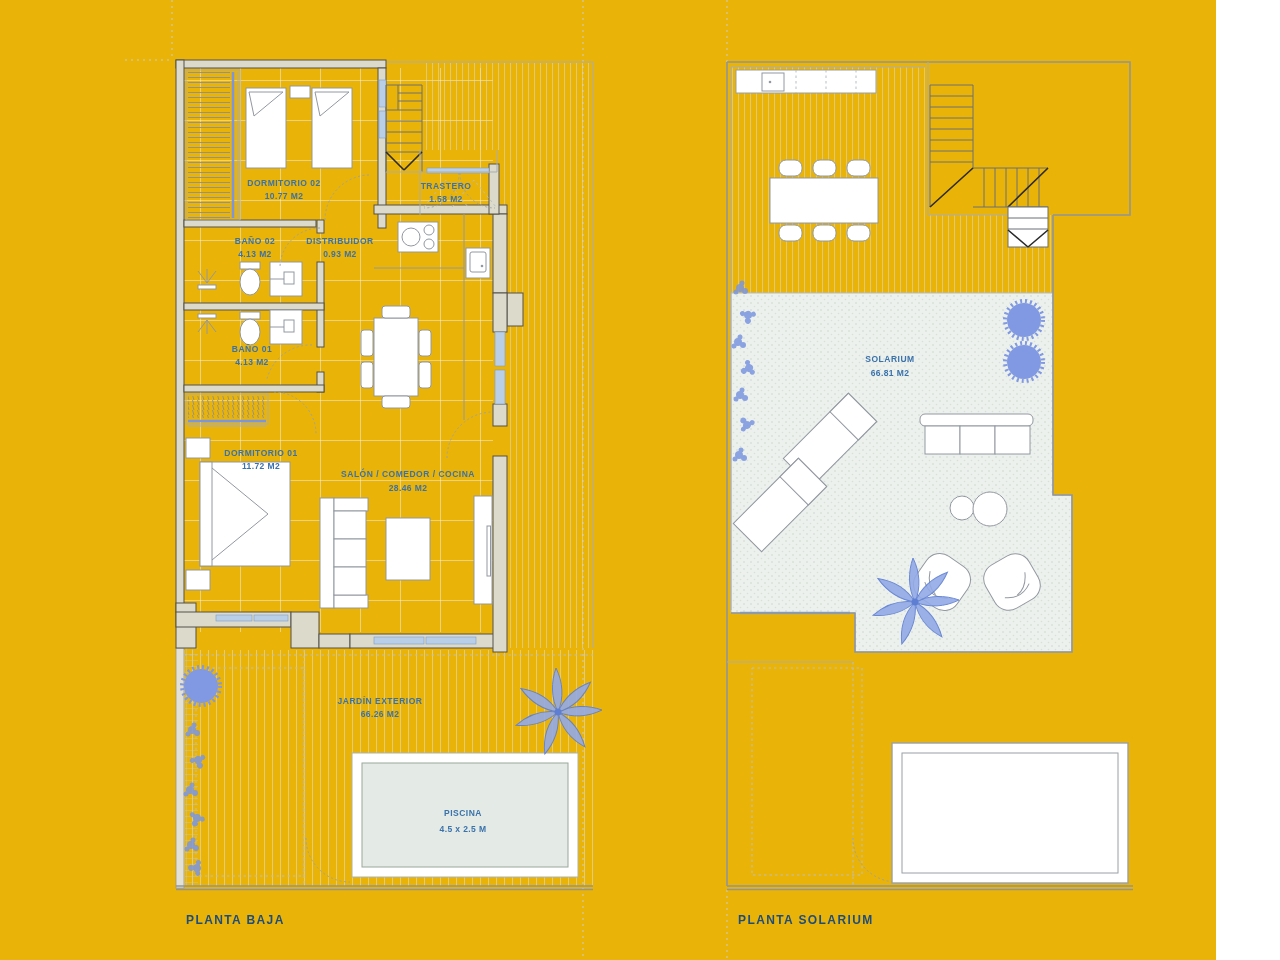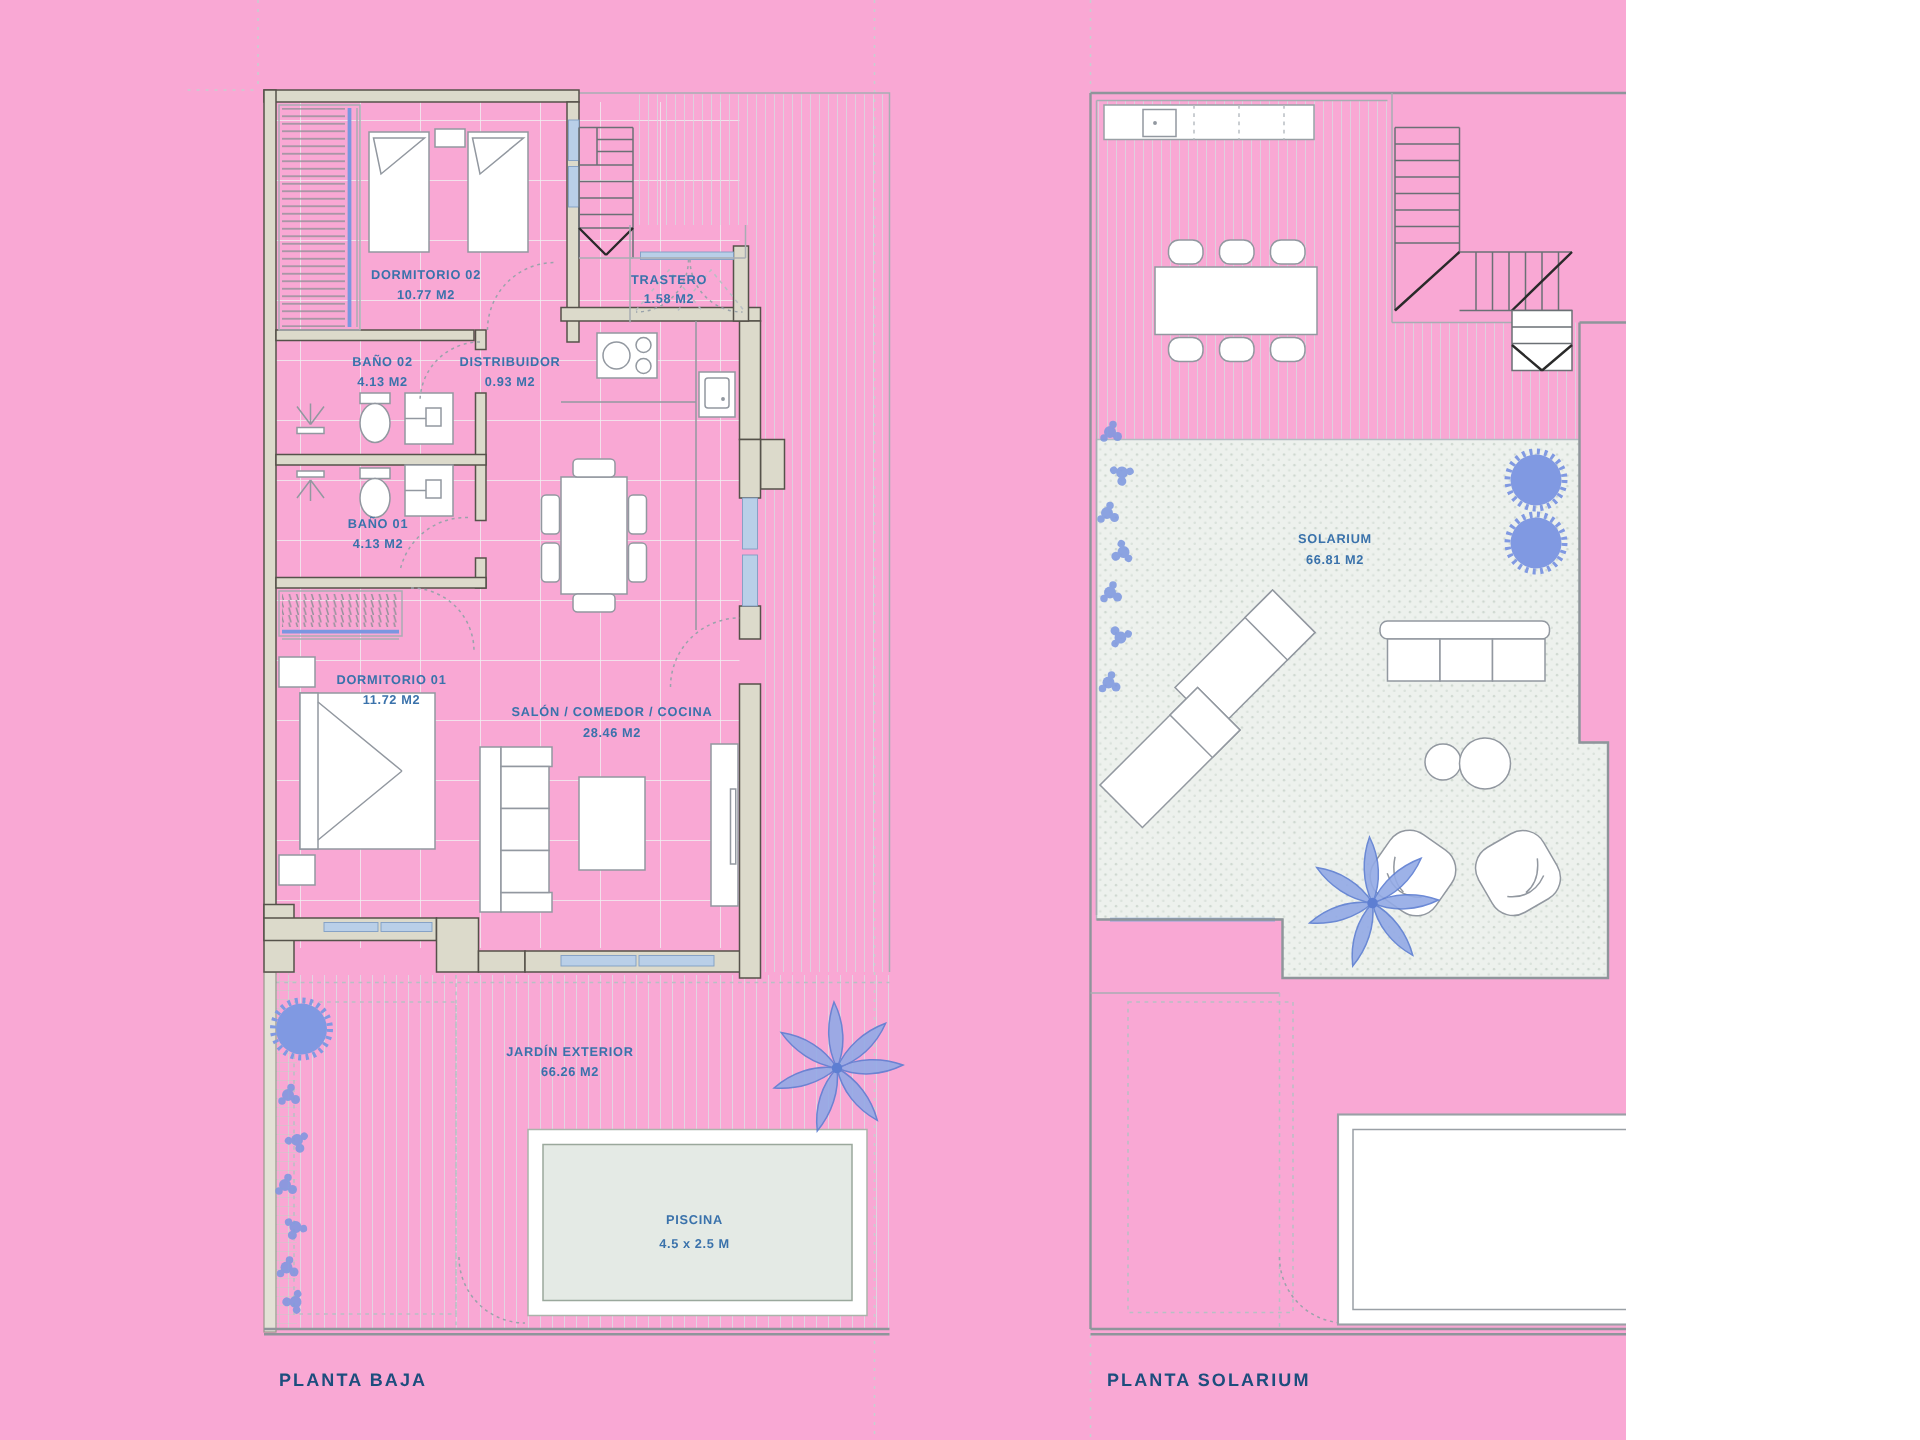--- a/index.html
+++ b/index.html
@@ -1,16 +1,16 @@
 <!DOCTYPE html>
 <html><head>
 <meta charset="utf-8">
 <style>
   html,body{margin:0;padding:0;background:#ffffff;}
-  #canvas{position:relative;width:1084px;height:960px;background:#f9a8d4;overflow:hidden;
+  #canvas{position:relative;width:1216px;height:960px;background:#eab308;overflow:hidden;
           font-family:"Liberation Sans",sans-serif;}
   svg{position:absolute;left:0;top:0;}
   text{font-family:"Liberation Sans","DejaVu Sans",sans-serif;}
   .room-label{font-size:8.5px;font-weight:bold;letter-spacing:.5px;fill:#3a72ab;text-anchor:middle;}
   .room-area{font-size:8.5px;font-weight:bold;letter-spacing:.4px;fill:#3a72ab;text-anchor:middle;}
   .plan-title{font-size:12px;font-weight:bold;letter-spacing:1.4px;fill:#1d4d7d;}
   .wall{fill:#dcdacb;stroke:#55524a;stroke-width:1;}
   .thin{stroke:#a8adb3;stroke-width:1;fill:none;}
   .bound{stroke:#8f959b;stroke-width:1.6;fill:none;}
   .furn{fill:#ffffff;stroke:#9298a0;stroke-width:1;}

